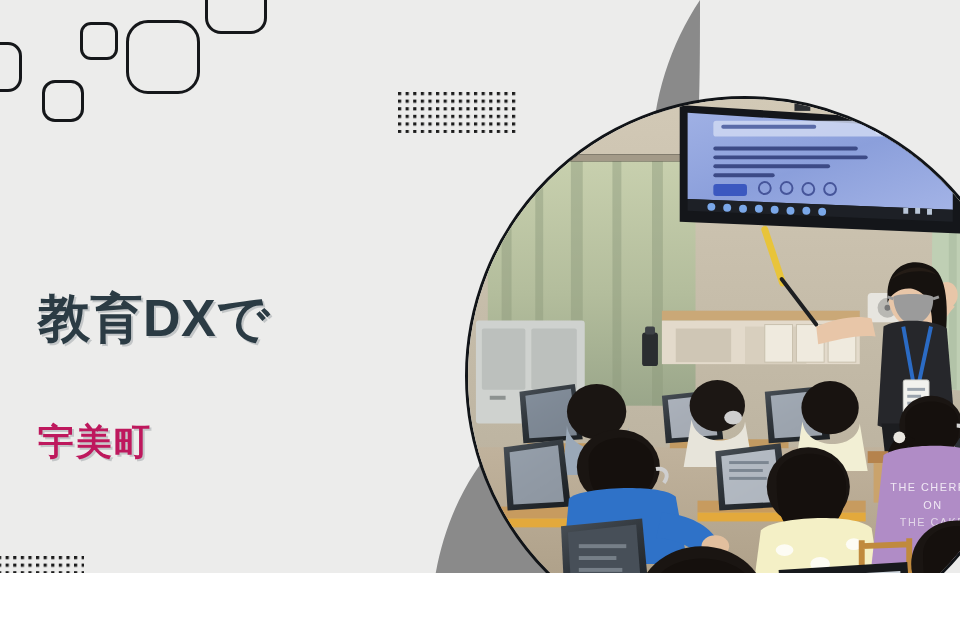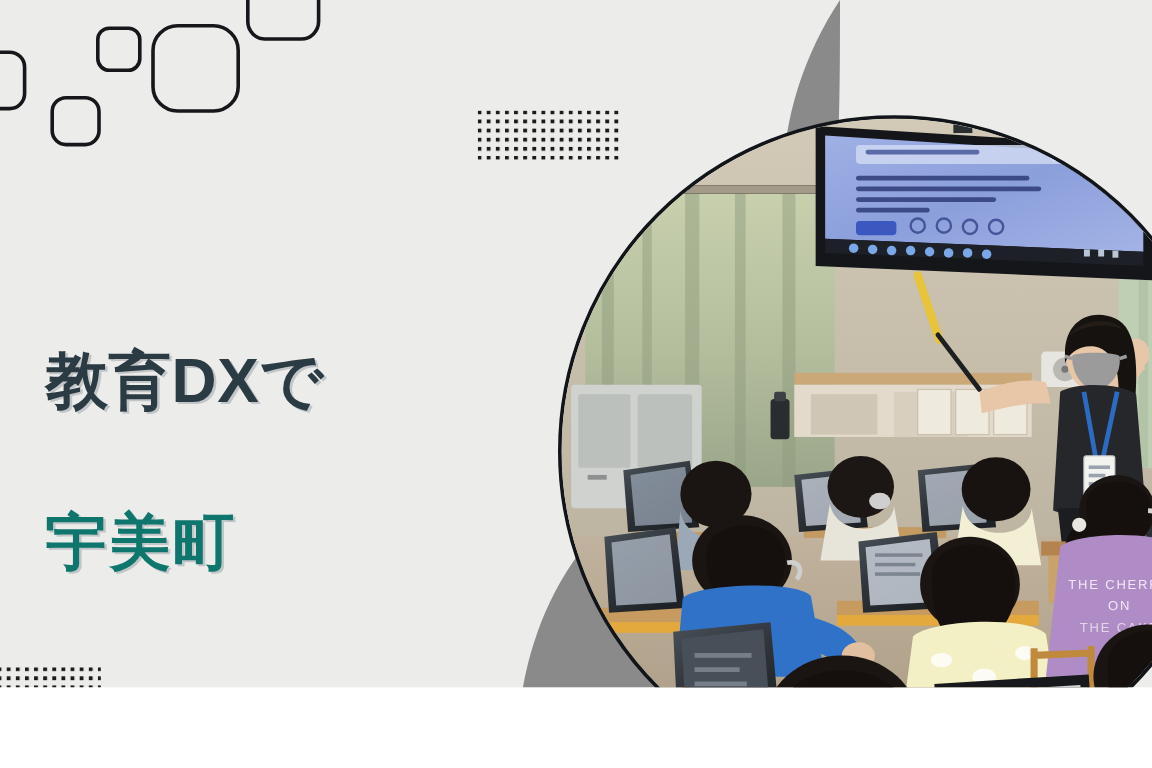--- a/index.html
+++ b/index.html
@@ -35,24 +35,24 @@
     letter-spacing:0.5px;
     color:#2b3b44;
     text-shadow:2px 2px 0 rgba(120,130,136,0.35);
     white-space:pre;
   }
   .headline .ln { display:block; }
   .subtitle {
     position:absolute;
     left:38px;
     top:418px;
-    font-size:51px;
+    font-size:36px;
     font-weight:bold;
     letter-spacing:2px;
-    color:#0f766e;
+    color:#be185d;
     text-shadow:2px 2px 0 rgba(120,130,136,0.35);
   }
 
   
   .photo-circle {
     position:absolute;
     left:465px;
     top:96px;
     width:560px;
     height:560px;

